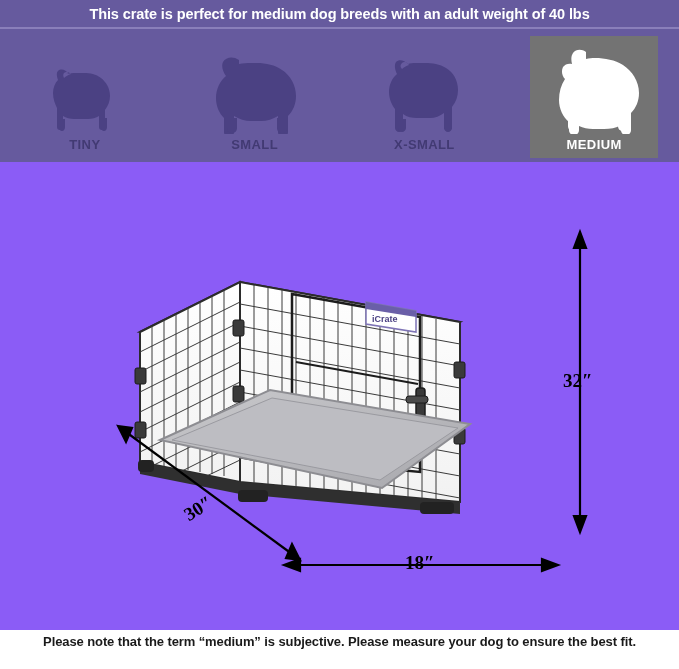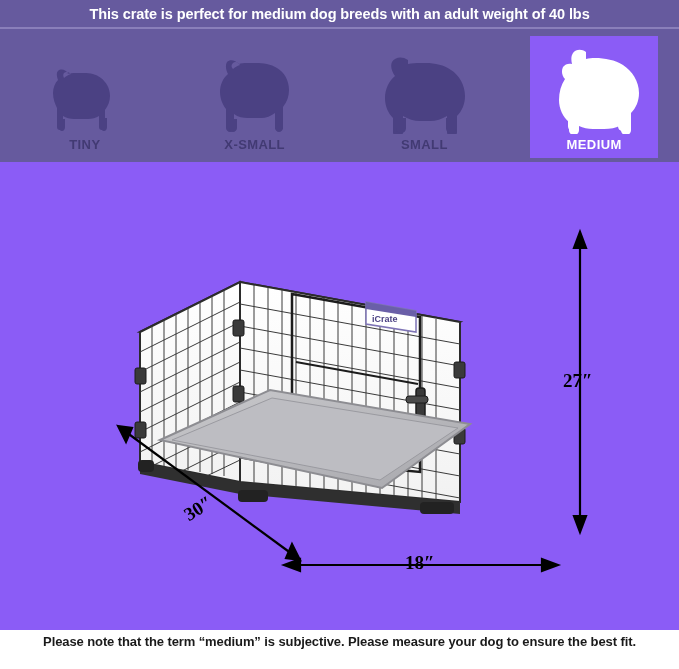--- a/index.html
+++ b/index.html
@@ -55,21 +55,21 @@
   .size-cell {
     position: relative;
     width: 128px;
     height: 122px;
     display: flex;
     flex-direction: column;
     align-items: center;
     justify-content: flex-end;
   }
   .size-cell.active {
-    background: #8b5cf6;
+    background: #737373;
   }
   .dog-silhouette {
     display: block;
   }
   .dog-silhouette svg { display: block; }
   .size-label {
     margin-top: 3px;
     margin-bottom: 6px;
     color: #423a73;
     font-size: 13px;
@@ -141,36 +141,36 @@
         <svg width="92" height="70" viewBox="0 0 92 70">
           <path fill="#4b4183" d="M30 10c-3-4-8-6-11-3-2 2-1 6 0 9-3 3-5 8-5 13 0 6 2 11 4 15v19c0 2 1 3 3 3s3-1 3-3V52c3 2 7 3 11 3h14c4 0 8-1 11-3v11c0 2 1 3 3 3s3-1 3-3V46c3-4 5-9 5-14 0-8-4-14-9-18-5-4-11-5-17-5h-8c-3 0-6 0-10 1zm-5-1c2-2 5-1 7 1-3 1-5 2-7 4-1-2-1-4 0-5z"></path>
           <path fill="#4b4183" d="M20 63c0 2 1 4 3 4s3-2 3-4v-8h-6v8zM62 63c0 2 1 4 3 4s3-2 3-4v-9h-6v9z"></path>
         </svg>
       </span>
       <span class="size-label">TINY</span>
     </div>
 
     <div class="size-cell">
       <span class="dog-silhouette">
+        <svg width="104" height="80" viewBox="0 0 104 80">
+          <path fill="#4b4183" d="M36 6c-6-4-13-3-16 2-2 4 0 10 3 14-6 5-10 13-10 22 0 8 3 15 8 20v14c0 3 2 5 5 5s5-2 5-5V62c5 3 11 5 17 5h10c6 0 12-2 17-5v16c0 3 2 5 5 5s5-2 5-5V62c5-5 8-12 8-20 0-11-6-21-14-26-7-5-16-7-25-7h-6c-4 0-8 0-12 1z"></path>
+          <path fill="#4b4183" d="M24 74c0 3 2 5 5 5s5-2 5-5V64h-10v10zM74 74c0 3 2 5 5 5s5-2 5-5V64h-10v10z"></path>
+        </svg>
+      </span>
+      <span class="size-label">SMALL</span>
+    </div>
+
+    <div class="size-cell">
+      <span class="dog-silhouette">
         <svg width="100" height="76" viewBox="0 0 100 76">
           <path fill="#4b4183" d="M34 6c-4-4-9-5-12-2-2 3-1 8 1 12-5 4-8 11-8 18 0 7 3 13 6 17v19c0 2 2 4 4 4s4-2 4-4V56c4 3 9 4 14 4h13c5 0 10-2 14-5v14c0 2 2 4 4 4s4-2 4-4V49c4-5 6-11 6-17 0-10-5-18-12-22-6-4-14-5-21-5h-9c-3 0-6 0-8 1zm-6-1c2-2 5-1 7 2-3 1-5 2-7 4-2-2-2-4 0-6z"></path>
           <path fill="#4b4183" d="M24 70c0 2 2 4 4 4s4-2 4-4v-9h-8v9zM70 70c0 2 2 4 4 4s4-2 4-4v-10h-8v10z"></path>
         </svg>
       </span>
       <span class="size-label">X-SMALL</span>
-    </div>
-
-    <div class="size-cell">
-      <span class="dog-silhouette">
-        <svg width="104" height="80" viewBox="0 0 104 80">
-          <path fill="#4b4183" d="M36 6c-6-4-13-3-16 2-2 4 0 10 3 14-6 5-10 13-10 22 0 8 3 15 8 20v14c0 3 2 5 5 5s5-2 5-5V62c5 3 11 5 17 5h10c6 0 12-2 17-5v16c0 3 2 5 5 5s5-2 5-5V62c5-5 8-12 8-20 0-11-6-21-14-26-7-5-16-7-25-7h-6c-4 0-8 0-12 1z"></path>
-          <path fill="#4b4183" d="M24 74c0 3 2 5 5 5s5-2 5-5V64h-10v10zM74 74c0 3 2 5 5 5s5-2 5-5V64h-10v10z"></path>
-        </svg>
-      </span>
-      <span class="size-label">SMALL</span>
     </div>
 
     <div class="size-cell active">
       <span class="dog-silhouette">
         <svg width="104" height="86" viewBox="0 0 104 86">
           <path fill="#ffffff" d="M44 4c-4-3-10-3-13 1-2 3-2 7-1 11-3-1-7 0-9 3-2 4-1 9 2 12-4 6-6 13-6 21 0 9 4 17 10 22v8c0 3 2 5 5 5s5-2 5-5v-4c4 2 9 3 14 3h11c6 0 12-1 17-4v5c0 3 2 5 5 5s5-2 5-5V65c5-5 8-12 8-20 0-12-7-22-16-28-8-5-18-7-28-7-3 0-6 0-9 1z"></path>
           <path fill="#ffffff" d="M26 78c0 3 2 5 5 5s5-2 5-5v-9H26v9zM76 78c0 3 2 5 5 5s5-2 5-5v-9H76v9z"></path>
         </svg>
       </span>
       <span class="size-label">MEDIUM</span>
@@ -317,18 +317,18 @@
         <polygon points="118,264 132,266 126,280"></polygon>
         <polygon points="300,398 286,396 292,382"></polygon>
 
         <line x1="294" y1="403" x2="548" y2="403"></line>
         <polygon points="284,403 300,397 300,409"></polygon>
         <polygon points="558,403 542,397 542,409"></polygon>
       </g>
     </svg>
   </div>
 
-  <span class="dim dim-height">27″</span>
+  <span class="dim dim-height">32″</span>
   <span class="dim dim-depth">30″</span>
   <span class="dim dim-width">18″</span>
 </div>
 
 <div class="footer-note">Please note that the term “medium” is subjective. Please measure your dog to ensure the best fit.</div>
 
 </body></html>

